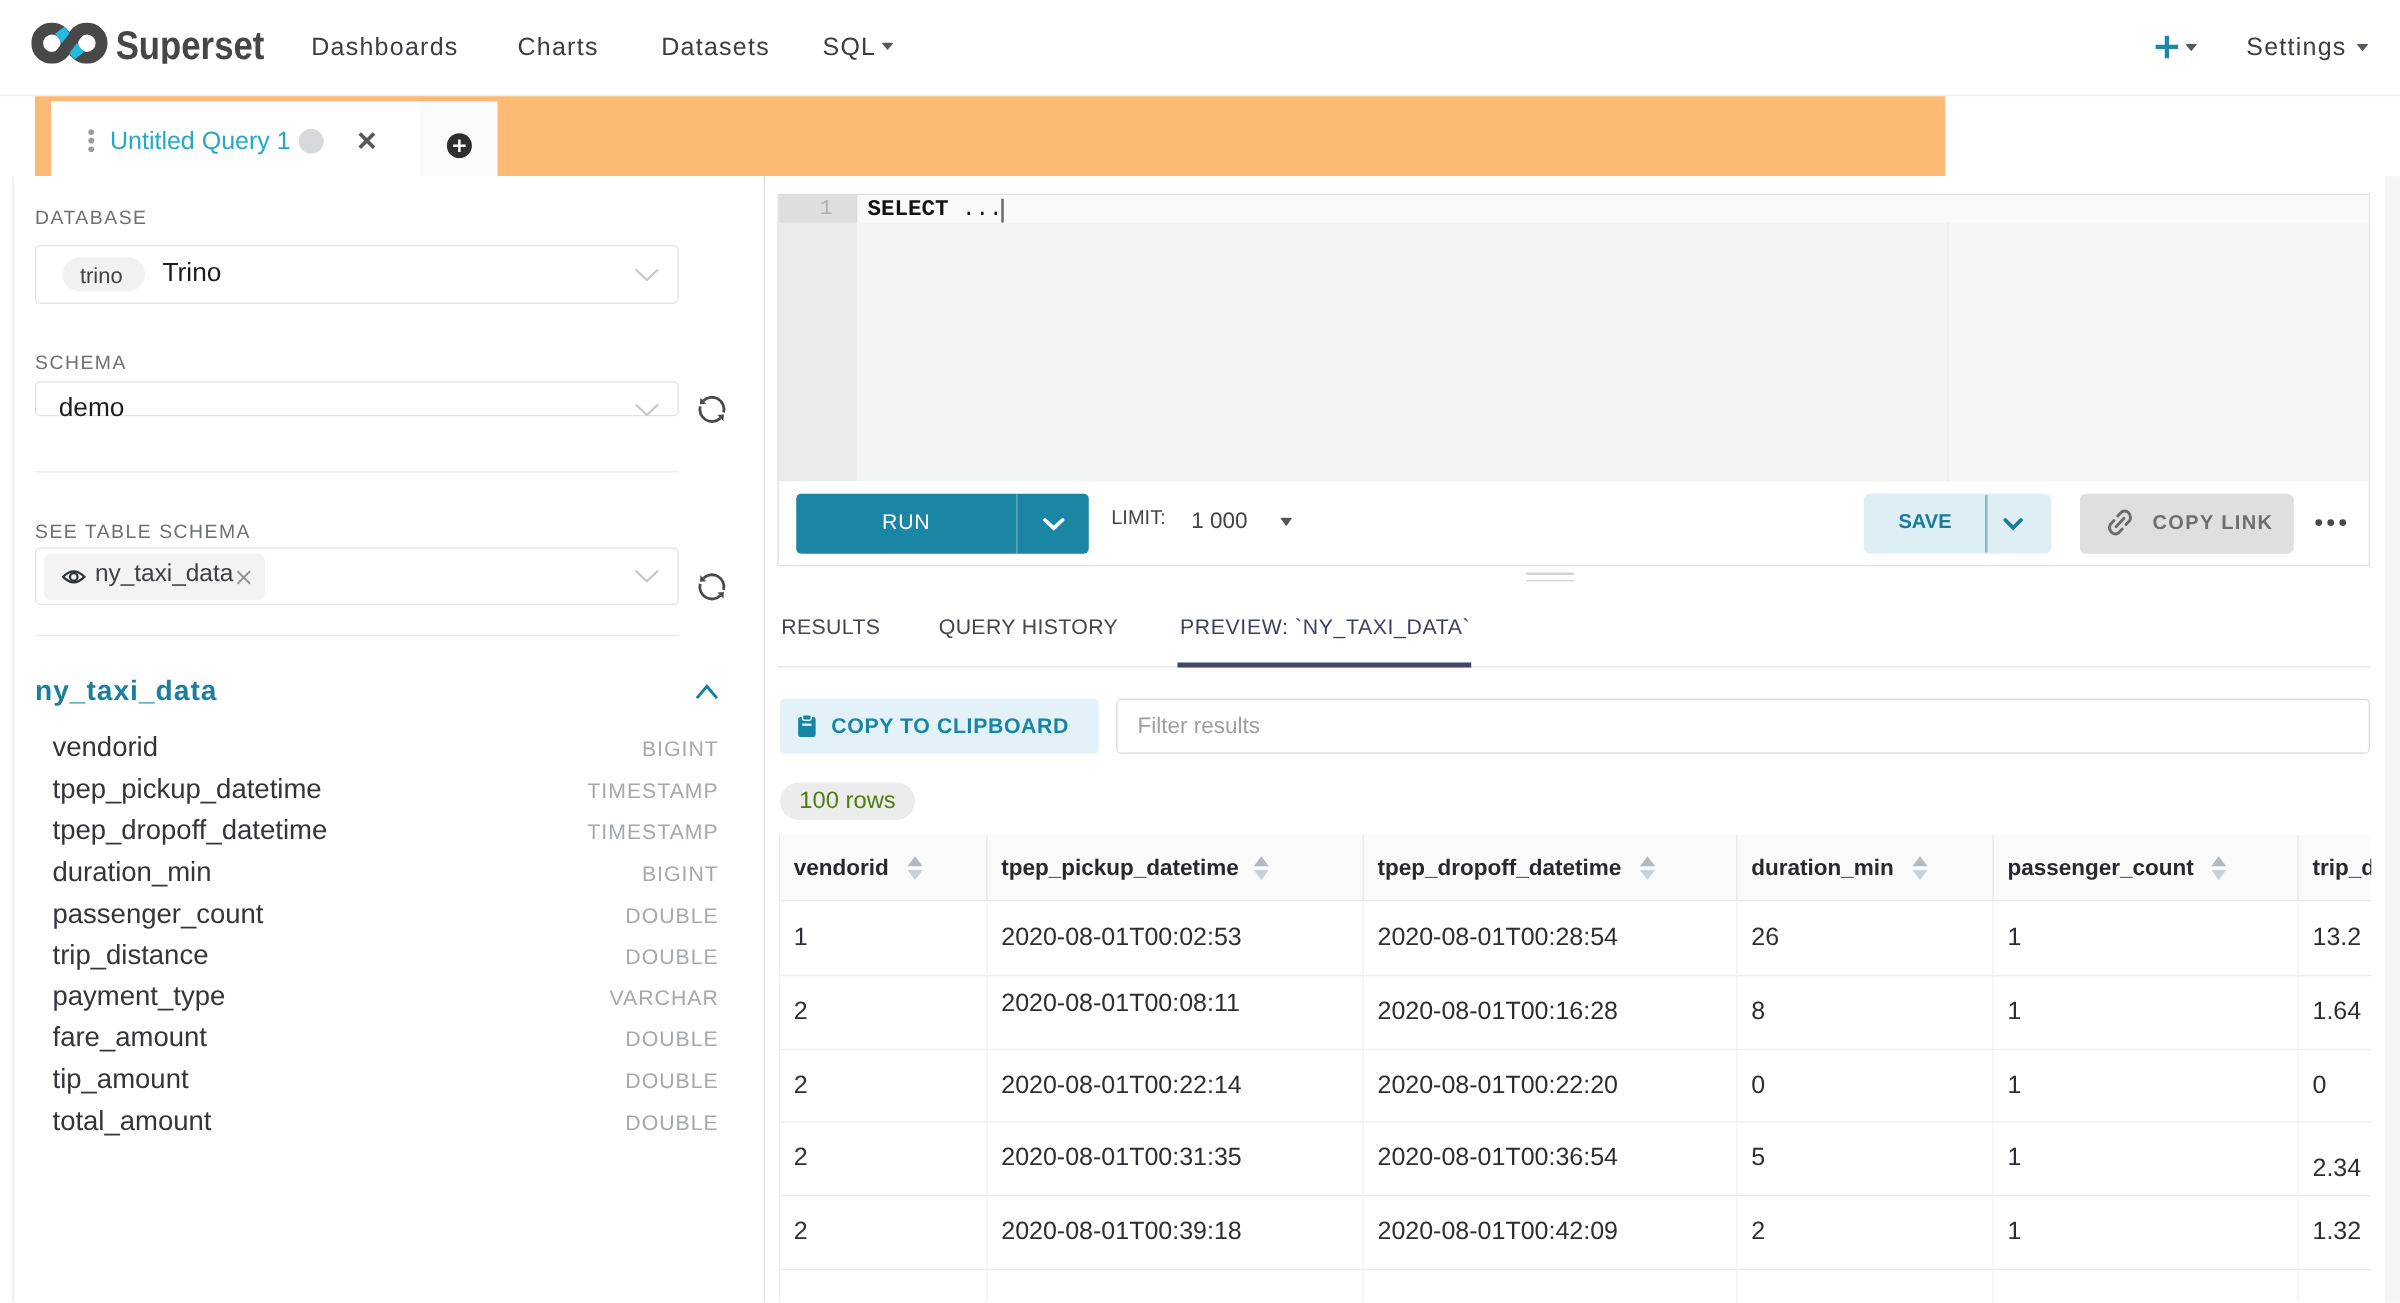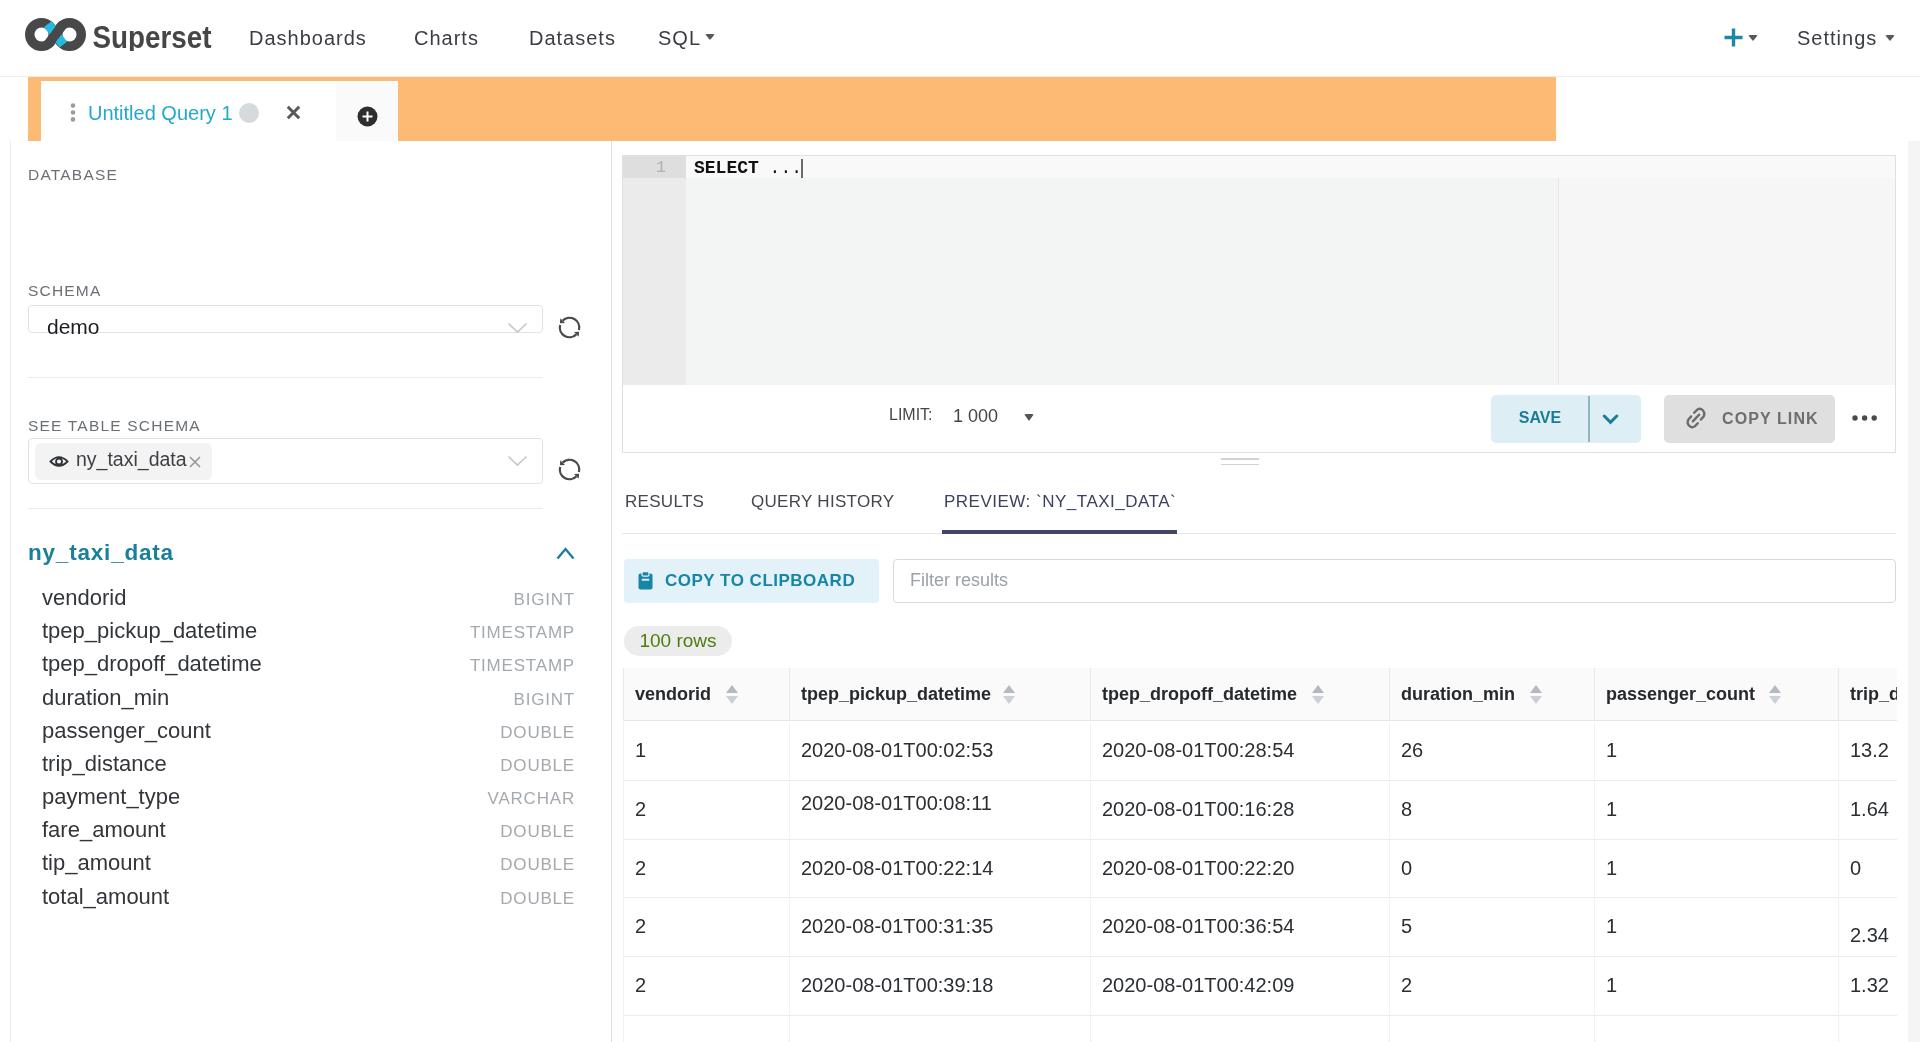--- a/index.html
+++ b/index.html
@@ -107,20 +107,28 @@
       <path d="M10.5 5.5 V15.5 M5.5 10.5 H15.5" stroke="#fff" stroke-width="2" fill="none"></path>
     </svg>
   </div>
 </div>
 
 <div id="content">
 
   <div id="sidebar">
     <div class="abs" style="left:10px;top:0;width:1px;height:901px;background:#ebebeb"></div>
     <span class="sblabel" style="top:25px">DATABASE</span>
+    <div class="sbbox" style="top:55px">
+      <div class="abs" style="left:21px;top:9px;width:66px;height:27px;border-radius:14px;background:#f1f1f1"></div>
+      <span class="abs" style="left:35px;top:13px;font-size:17.5px;color:#3f4145">trino</span>
+      <span class="abs" style="left:101px;top:10px;font-size:21px;color:#1b1d21">Trino</span>
+      <svg class="chev" style="left:478px;top:17px" width="21" height="12" viewBox="0 0 21 12">
+        <path d="M1.5 1.5 L10.5 10 L19.5 1.5" stroke="#c8c8c8" stroke-width="1.7" fill="none"></path>
+      </svg>
+    </div>
     <span class="sblabel" style="top:141px">SCHEMA</span>
     <div class="sbbox" style="top:164px;height:28px">
       <span class="abs" style="left:18px;top:9px;font-size:21px;color:#1b1d21">demo</span>
       <svg class="chev" style="left:478px;top:16px" width="21" height="12" viewBox="0 0 21 12">
         <path d="M1.5 1.5 L10.5 10 L19.5 1.5" stroke="#c8c8c8" stroke-width="1.7" fill="none"></path>
       </svg>
     </div>
     <svg class="abs" style="left:556px;top:173px" width="27" height="27" viewBox="0 0 24 24">
       <path d="M20.3 14.2 A8.6 8.6 0 0 0 5.9 5.9" stroke="#4a4a4a" stroke-width="2" fill="none"></path>
       <path d="M3.7 9.8 A8.6 8.6 0 0 0 18.1 18.1" stroke="#4a4a4a" stroke-width="2" fill="none"></path>
@@ -183,20 +191,27 @@
     <div id="gutter"></div>
     <div id="gutter-active"></div>
     <div id="codeline1"></div>
     <div id="codebody"></div>
     <div id="printmargin"></div>
     <div class="abs" style="left:936px;top:22px;width:336px;height:207px;background:#f6f6f6"></div>
     <span class="abs" style="left:20px;top:2px;width:23px;text-align:right;font-family:'Liberation Mono',monospace;font-size:17px;color:#b0b0b0">1</span>
     <span class="abs" style="left:71px;top:2px;font-family:'Liberation Mono',monospace;font-size:18px;color:#111"><b>SELECT</b> ...</span>
     <div class="abs" style="left:178px;top:3px;width:2px;height:19px;background:#6b6b6b"></div>
 
+    <div id="runbtn" class="btn">
+      <span class="abs" style="left:0;top:13px;width:176px;text-align:center;font-size:17px;letter-spacing:.6px;color:#fff">RUN</span>
+      <div class="abs" style="left:176px;top:0;width:1px;height:48px;background:rgba(255,255,255,.35)"></div>
+      <svg class="abs" style="left:197px;top:19px" width="18" height="11" viewBox="0 0 18 11">
+        <path d="M2 2 L9 8.5 L16 2" stroke="#fff" stroke-width="3" fill="none" stroke-linecap="round"></path>
+      </svg>
+    </div>
     <span class="abs" style="left:266px;top:250px;font-size:16px;color:#454649">LIMIT:</span>
     <span class="abs" style="left:330px;top:250px;font-size:18px;color:#454649">1 000</span>
     <div class="abs" style="left:401px;top:258px;width:0;height:0;border-left:5.5px solid transparent;border-right:5.5px solid transparent;border-top:7px solid #515458;border-radius:2px"></div>
     <div id="savebtn" class="btn">
       <span class="abs" style="left:0;top:14px;width:98px;text-align:center;font-size:16px;font-weight:bold;color:#1c7b99">SAVE</span>
       <div class="abs" style="left:97px;top:1px;width:2px;height:46px;background:#8fb7c2"></div>
       <svg class="abs" style="left:111px;top:19px" width="17" height="11" viewBox="0 0 17 11">
         <path d="M2.2 2 L8.5 8.3 L14.8 2" stroke="#1c7b99" stroke-width="3" fill="none" stroke-linecap="round"></path>
       </svg>
     </div>

